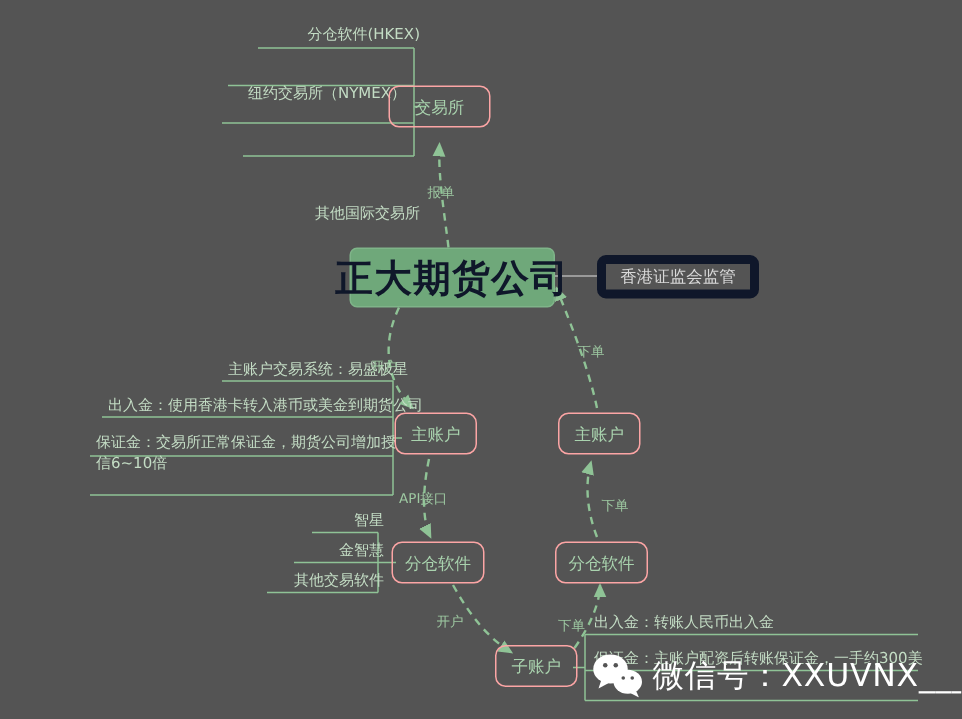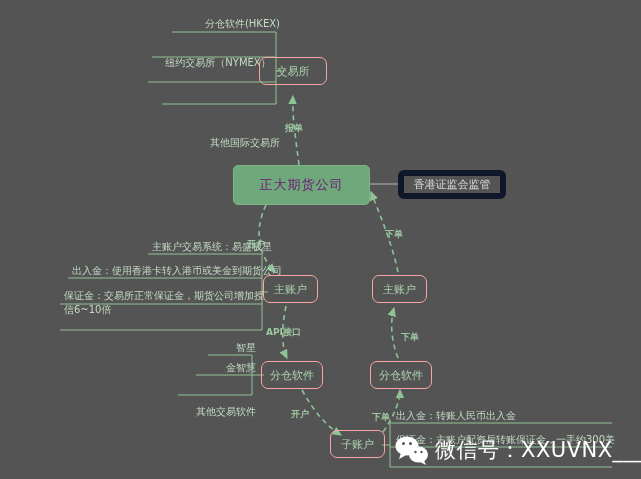--- a/index.html
+++ b/index.html
@@ -31,23 +31,23 @@
     align-items: center;
     justify-content: center;
     text-align: center;
     white-space: nowrap;
   }
   
   .node-root {
     background: #6fa87a;
     border: 1px solid #7fb489;
     border-radius: 5px;
-    color: #701a75;
-    font-size: 13px;
-    font-weight: normal;
+    color: #0f172a;
+    font-size: 25px;
+    font-weight: bold;
     letter-spacing: 1px;
     padding: 0 10px;
   }
   
   .node-green {
     background: transparent;
     border: 1px solid #fca5a5;
     border-radius: 7px;
     color: #a9d3ae;
     font-size: 11px;
@@ -71,21 +71,20 @@
     padding: 0 4px 1px 4px;
   }
   .leaf-green {
     color: #c3dcc4;
   }
   .edge-label {
     position: absolute;
     color: #9ec9a2;
     font-size: 9px;
     white-space: nowrap;
-    font-weight: bold;
   }
   
   #watermark {
     position: absolute;
     left: 395px;
     top: 435px;
     display: flex;
     align-items: center;
     gap: 6px;
     color: #ffffff;
@@ -164,21 +163,21 @@
   <div class="leaf leaf-green" style="left:172px; top:17px; width:104px;">分仓软件(HKEX)</div>
   <div class="leaf leaf-green" style="left:152px; top:56px; width:124px;text-align:center;">纽约交易所（NYMEX）</div>
   <div class="leaf leaf-green" style="left:162px; top:89px; width:114px;margin-top:47px;">其他国际交易所</div>
 
   <div class="leaf leaf-green" style="left:148px; top:240px; width:114px;">主账户交易系统：易盛极星</div>
   <div class="leaf leaf-green" style="left:68px; top:264px; width:194px;">出入金：使用香港卡转入港币或美金到期货公司</div>
   <div class="leaf leaf-green" style="left:60px; top:289px; width:202px; text-align:left; white-space:normal;">保证金：交易所正常保证金，期货公司增加授信6~10倍</div>
 
   <div class="leaf leaf-green" style="left:208px; top:341px; width:44px;">智星</div>
   <div class="leaf leaf-green" style="left:196px; top:361px; width:56px;">金智慧</div>
-  <div class="leaf leaf-green" style="left:178px; top:381px; width:74px;margin-top:24px;">其他交易软件</div>
+  <div class="leaf leaf-green" style="left:178px; top:381px; width:74px;">其他交易软件</div>
 
   <div class="leaf leaf-green" style="left:392px; top:409px; width:220px; text-align:left;">出入金：转账人民币出入金</div>
   <div class="leaf leaf-green" style="left:392px; top:433px; width:220px; text-align:left;">保证金：主账户配资后转账保证金，一手约300美</div>
 
   <div class="node node-green" style="left:259px; top:57px; width:68px; height:28px;">交易所</div>
 
   <div class="node node-root" style="left:233px; top:165px; width:137px; height:40px;">正大期货公司</div>
 
   <div class="node node-gray" style="left:398px; top:170px; width:108px; height:29px;">香港证监会监管</div>
 

